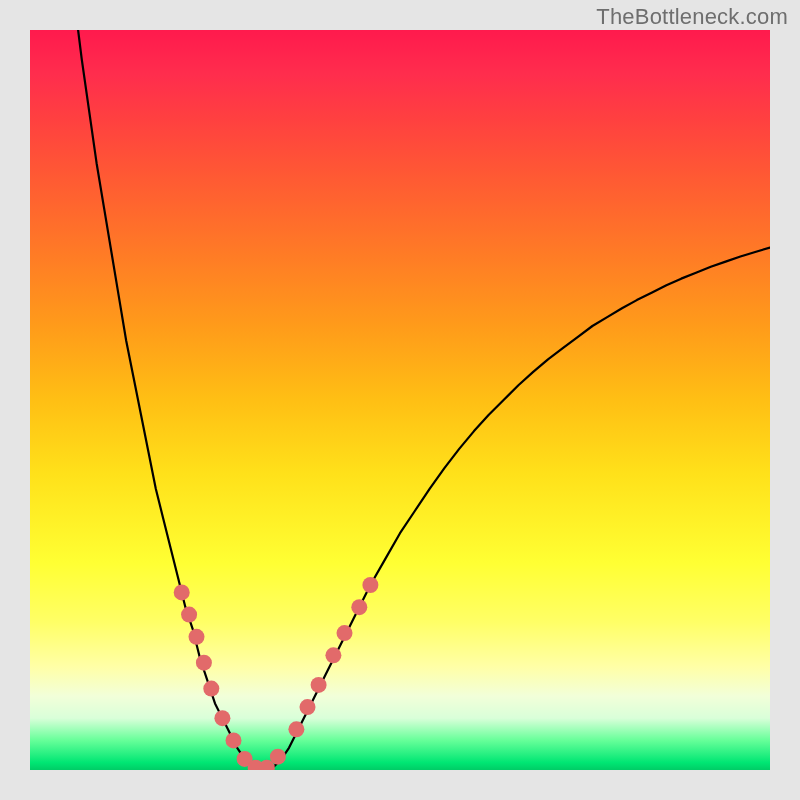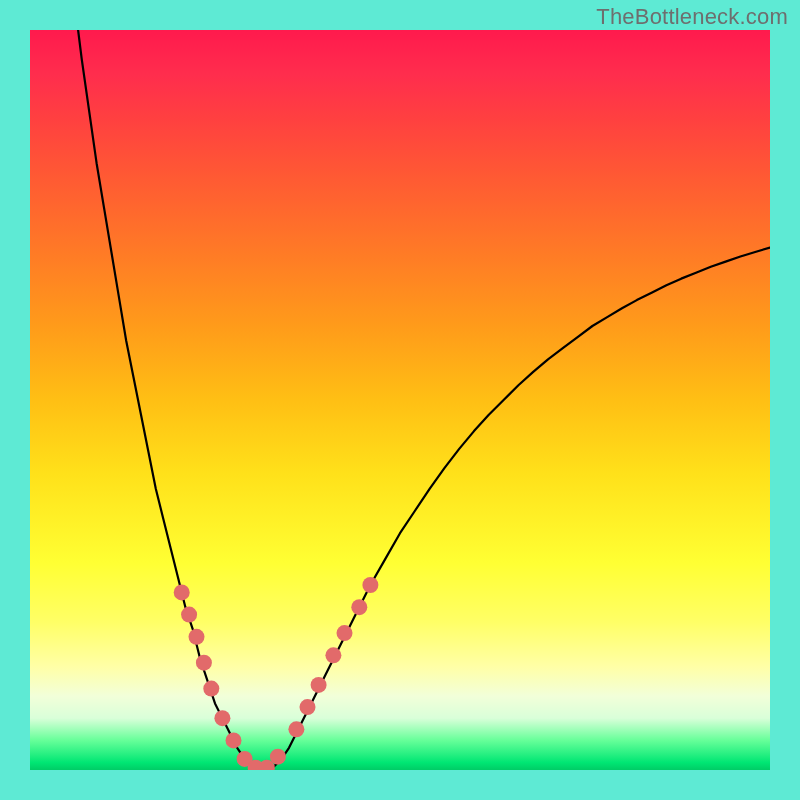--- a/index.html
+++ b/index.html
@@ -9,21 +9,21 @@
     height: 800px;
     background: #000000;
     overflow: hidden;
   }
   .frame {
     position: absolute;
     top: 0;
     left: 0;
     width: 800px;
     height: 800px;
-    background: #5eead4;
+    background: #e5e5e5;
   }
   .plot-area {
     position: absolute;
     top: 30px;
     left: 30px;
     width: 740px;
     height: 740px;
     overflow: hidden;
   }
   .gradient-bg {

